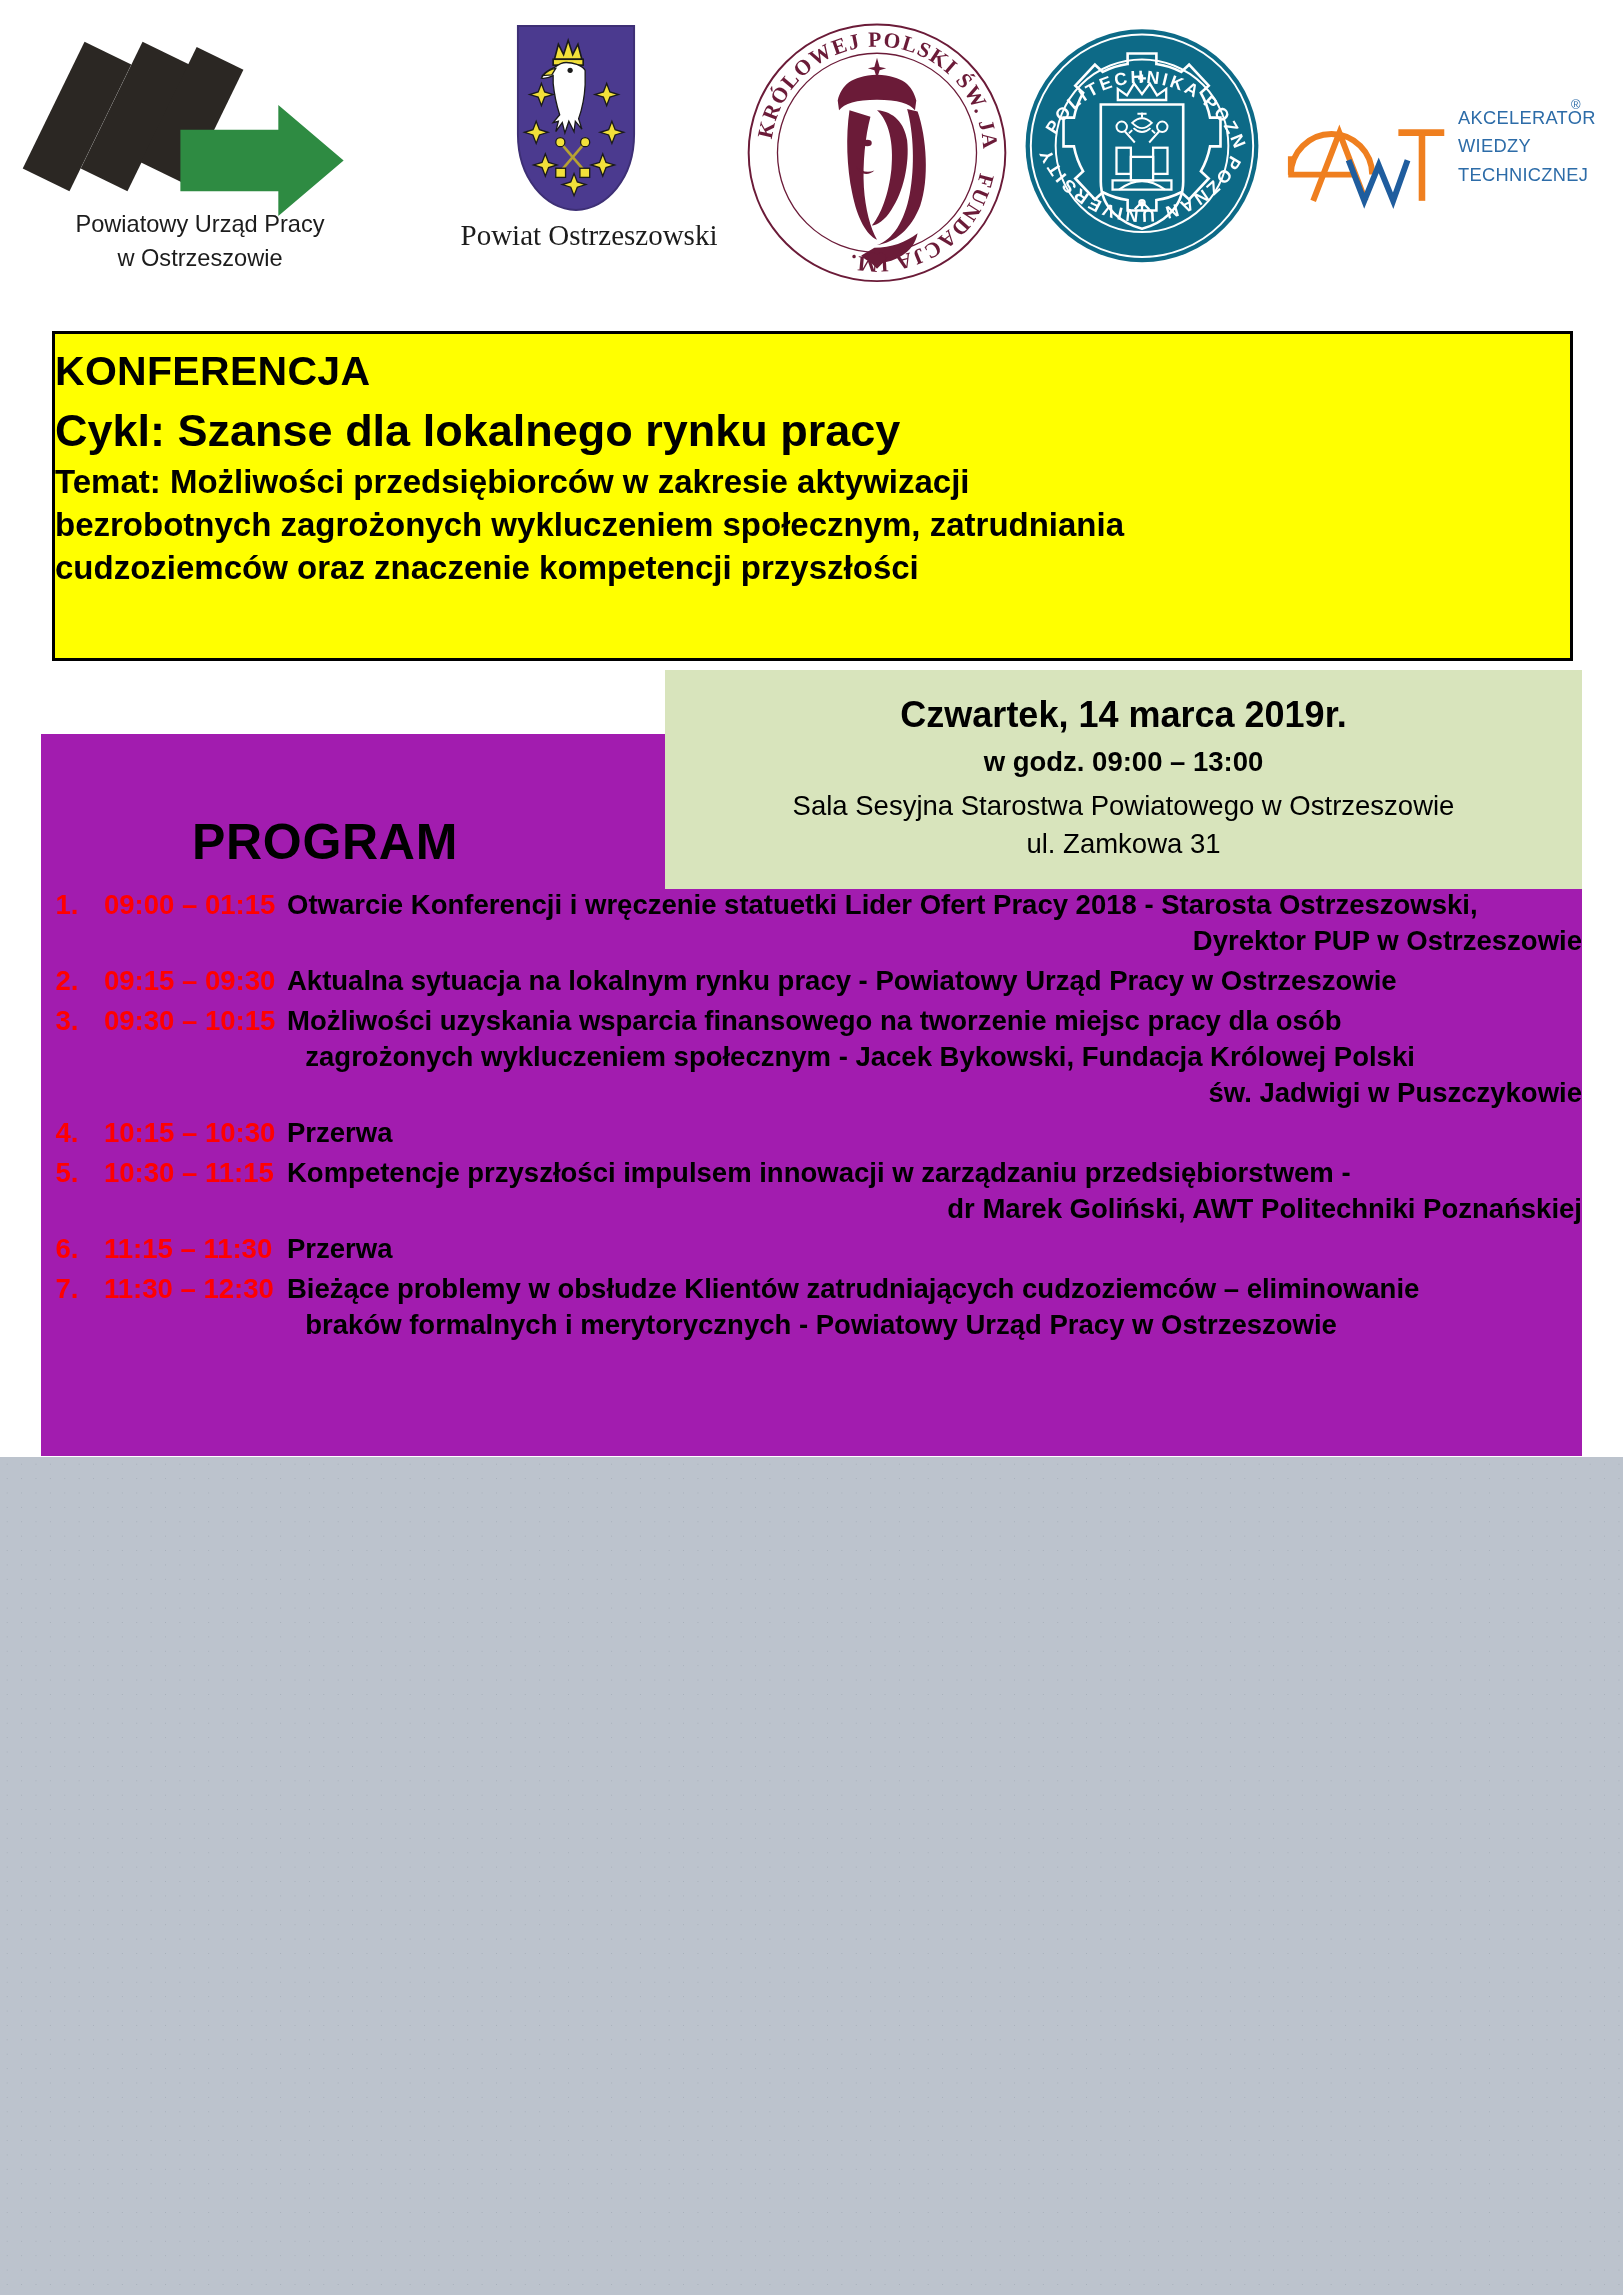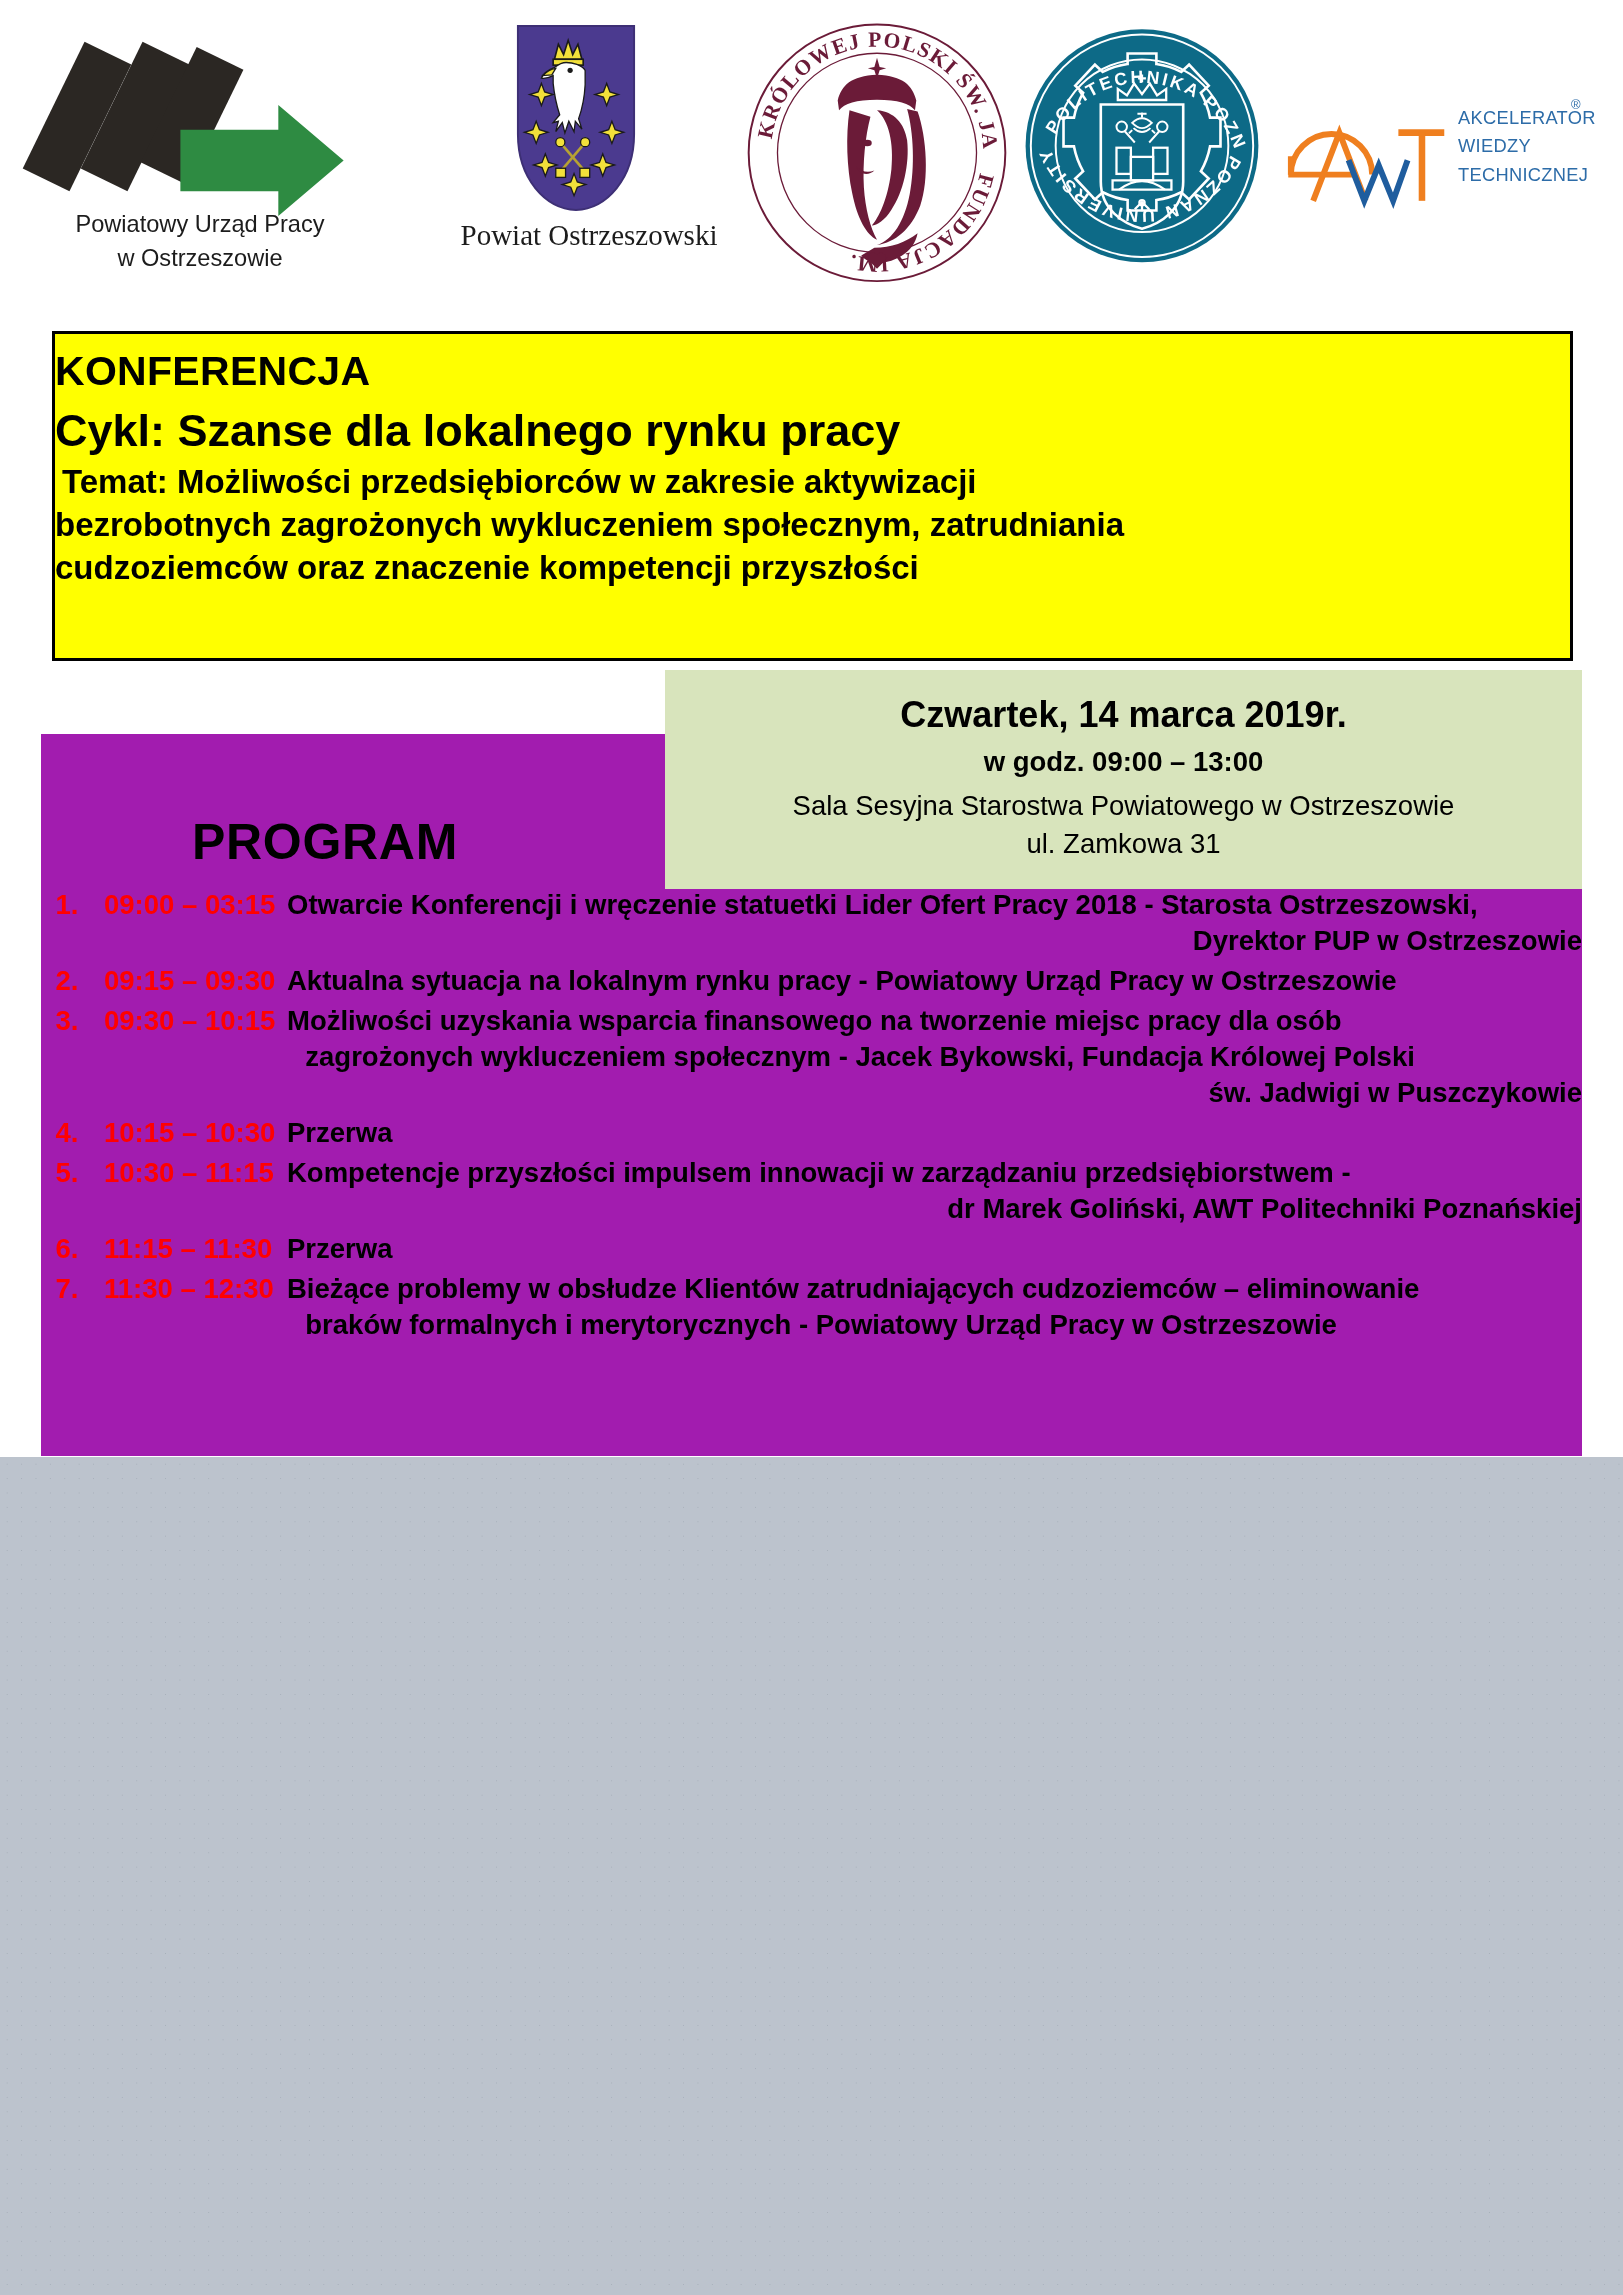--- a/index.html
+++ b/index.html
@@ -103,21 +103,20 @@
     font-size: 41px; font-weight: bold; letter-spacing: 0.3px;
     margin-top: 14.4px;
   }
   #banner .line2 {
     font-size: 45px; font-weight: bold;
     margin-top: 9.2px;
   }
   #banner .line3 {
     font-size: 33px; font-weight: bold;
     margin-top: 6.5px;
-    margin-left: 7px;
   }
   #banner .line4 { font-size: 33px; font-weight: bold; margin-top: 5.2px; }
   #banner .line5 { font-size: 33px; font-weight: bold; margin-top: 5.2px; }
 
   
   #program-panel {
     position: absolute;
     left: 41px; top: 734px;
     width: 1541px; height: 722px;
     background: #a21caf;
@@ -392,21 +391,21 @@
   <div class="d-line1">Czwartek, 14 marca 2019r.</div>
   <div class="d-line2">w godz. 09:00 – 13:00</div>
   <div class="d-line3">Sala Sesyjna Starostwa Powiatowego w Ostrzeszowie</div>
   <div class="d-line4">ul. Zamkowa 31</div>
 </div>
 
 <div id="agenda">
 
   <div class="agenda-item">
     <div class="a-num">1.</div>
-    <div class="a-time">09:00 – 03:15</div>
+    <div class="a-time">09:00 – 01:15</div>
     <div class="a-body">
       <span class="strong">Otwarcie Konferencji  i wręczenie statuetki Lider Ofert Pracy 2018</span><span class="light"> - Starosta Ostrzeszowski,</span>
       <span class="a-cont light">Dyrektor PUP w Ostrzeszowie</span>
     </div>
   </div>
 
   <div class="agenda-item">
     <div class="a-num">2.</div>
     <div class="a-time">09:15 – 09:30</div>
     <div class="a-body">

